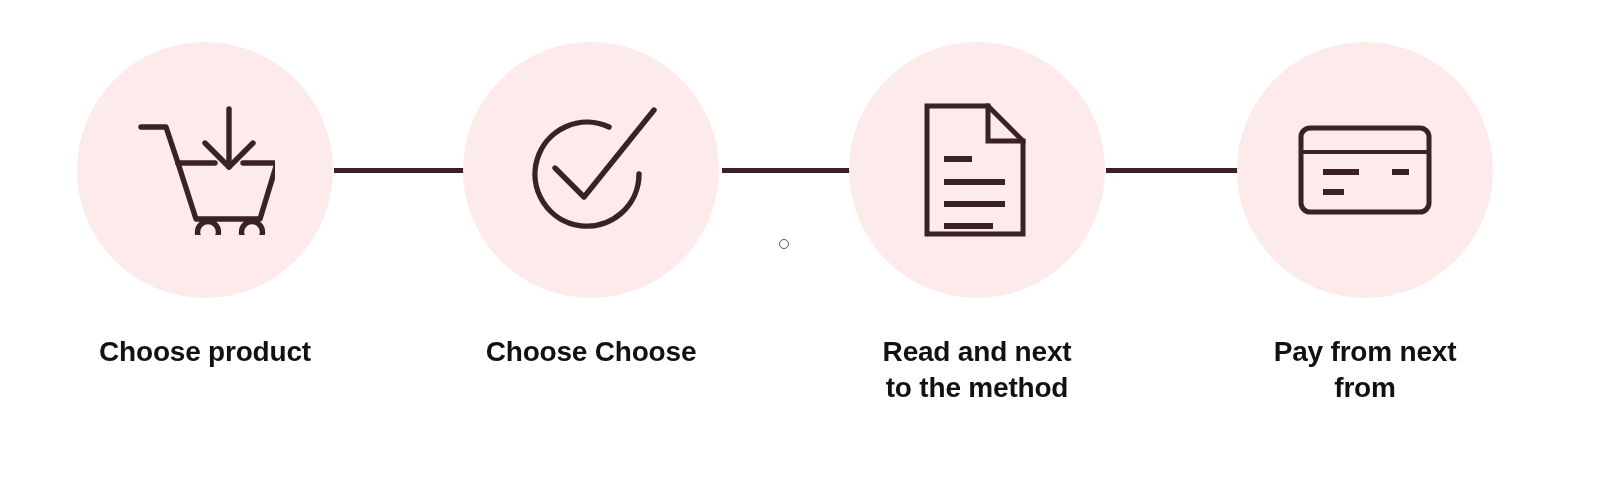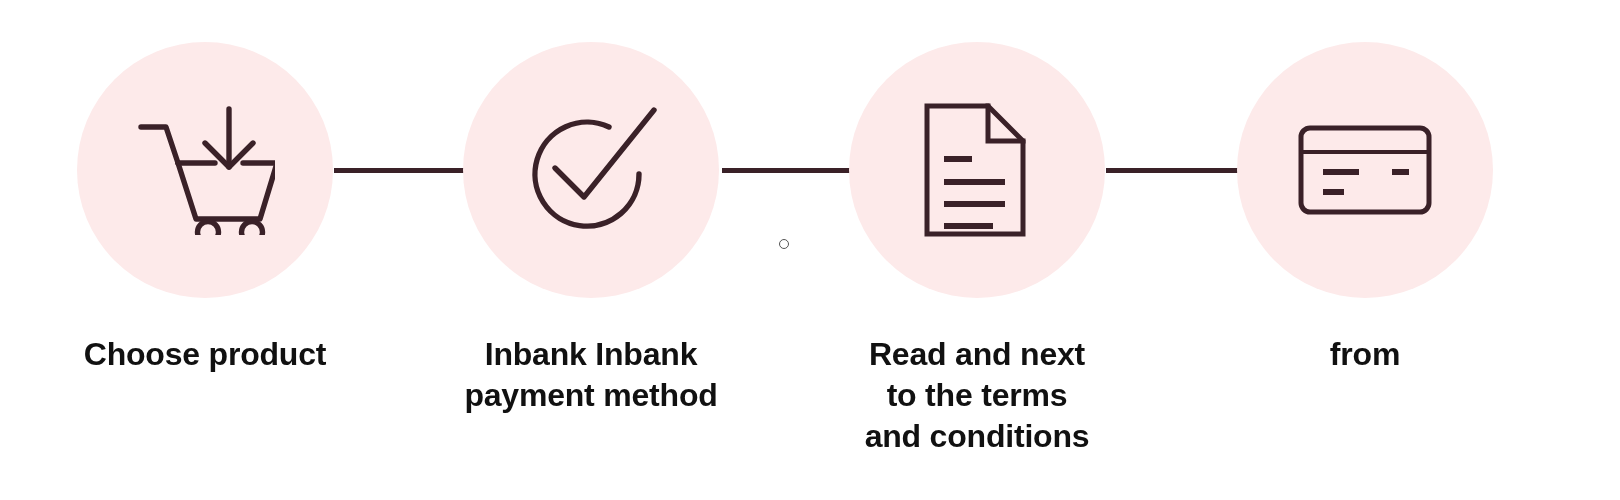--- a/index.html
+++ b/index.html
@@ -34,21 +34,21 @@
     justify-content:center;
   }
   .icon-wrap svg{display:block;}
 
   .label{
     position:absolute;
     left:-30px;
     width:316px;
     top:334px;
     text-align:center;
-    font-size:32px;
+    font-size:28px;
     font-weight:700;
     line-height:1.28;
     color:#111111;
     letter-spacing:-0.2px;
   }
   .label .ln{display:block;white-space:nowrap;}
 
   .connector{
     position:absolute;
     height:5px;
@@ -103,56 +103,55 @@
     <div class="circle"></div>
     <div class="icon-wrap">
       <svg width="140" height="130" viewBox="0 0 140 130" fill="none" stroke="#3a2128" stroke-width="5.4" stroke-linecap="round" stroke-linejoin="round">
 
         <path d="M88 22 A52 52 0 1 0 118 69"></path>
 
         <path d="M34 63 L63 92 L133 5"></path>
       </svg>
     </div>
     <div class="label">
-      <span class="ln">Inbank Inbank</span>
-      <span class="ln">payment method</span>
+      <span class="ln">Choose Choose</span>
     </div>
   </div>
 
   <div class="step" style="left:849px;">
     <div class="circle"></div>
     <div class="icon-wrap">
       <svg width="110" height="136" viewBox="0 0 110 136" fill="none" stroke="#3a2128" stroke-width="5" stroke-linecap="square" stroke-linejoin="miter">
 
         <path d="M5 4 H66 L101 39 V132 H5 Z"></path>
 
         <path d="M66 4 V39 H101"></path>
 
         <path d="M25 57 H47" stroke-width="6"></path>
         <path d="M25 80 H80" stroke-width="6"></path>
         <path d="M25 102 H80" stroke-width="6"></path>
         <path d="M25 124 H68" stroke-width="6"></path>
       </svg>
     </div>
     <div class="label">
       <span class="ln">Read and next</span>
-      <span class="ln">to the terms</span>
-      <span class="ln">and conditions</span>
+      <span class="ln">to the method</span>
     </div>
   </div>
 
   <div class="step" style="left:1237px;">
     <div class="circle"></div>
     <div class="icon-wrap">
       <svg width="136" height="92" viewBox="0 0 136 92" fill="none" stroke="#3a2128" stroke-width="5" stroke-linecap="round" stroke-linejoin="round">
         <rect x="4" y="4" width="128" height="84" rx="9" ry="9"></rect>
         <path d="M4 28 H132" stroke-width="4"></path>
         <path d="M26 48 H62" stroke-width="6" stroke-linecap="butt"></path>
         <path d="M95 48 H112" stroke-width="6" stroke-linecap="butt"></path>
         <path d="M26 68 H47" stroke-width="6" stroke-linecap="butt"></path>
       </svg>
     </div>
     <div class="label">
+      <span class="ln">Pay from next</span>
       <span class="ln">from</span>
     </div>
   </div>
 
 </div>
 
 </body></html>

